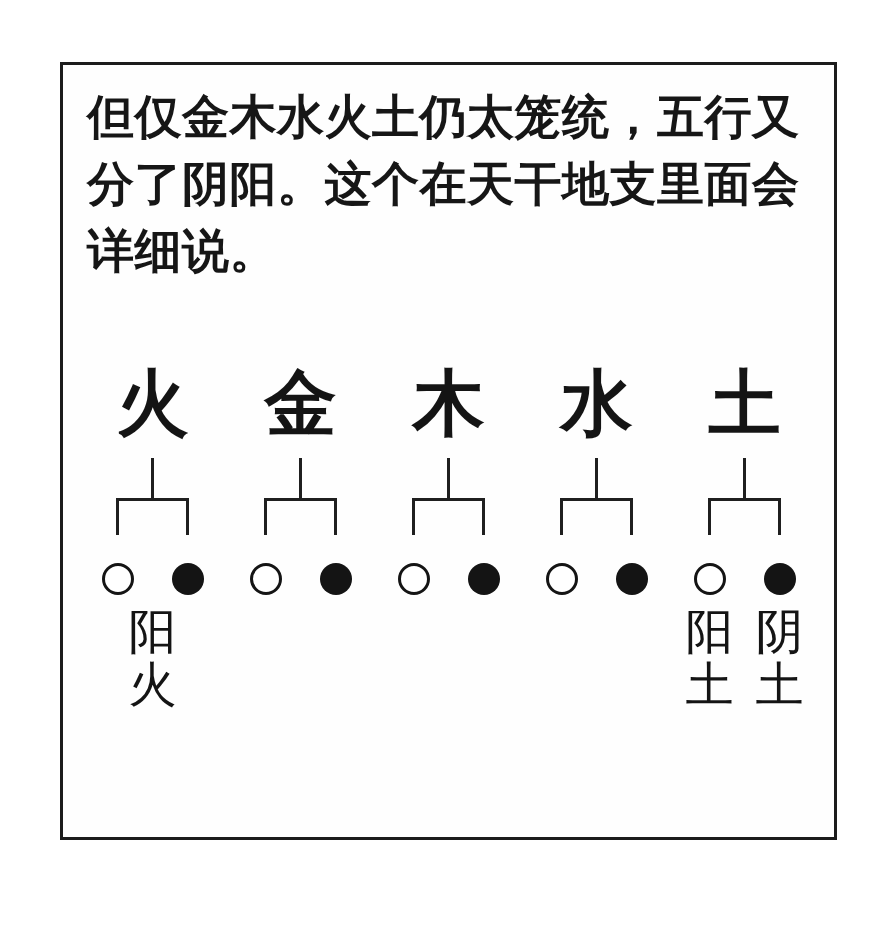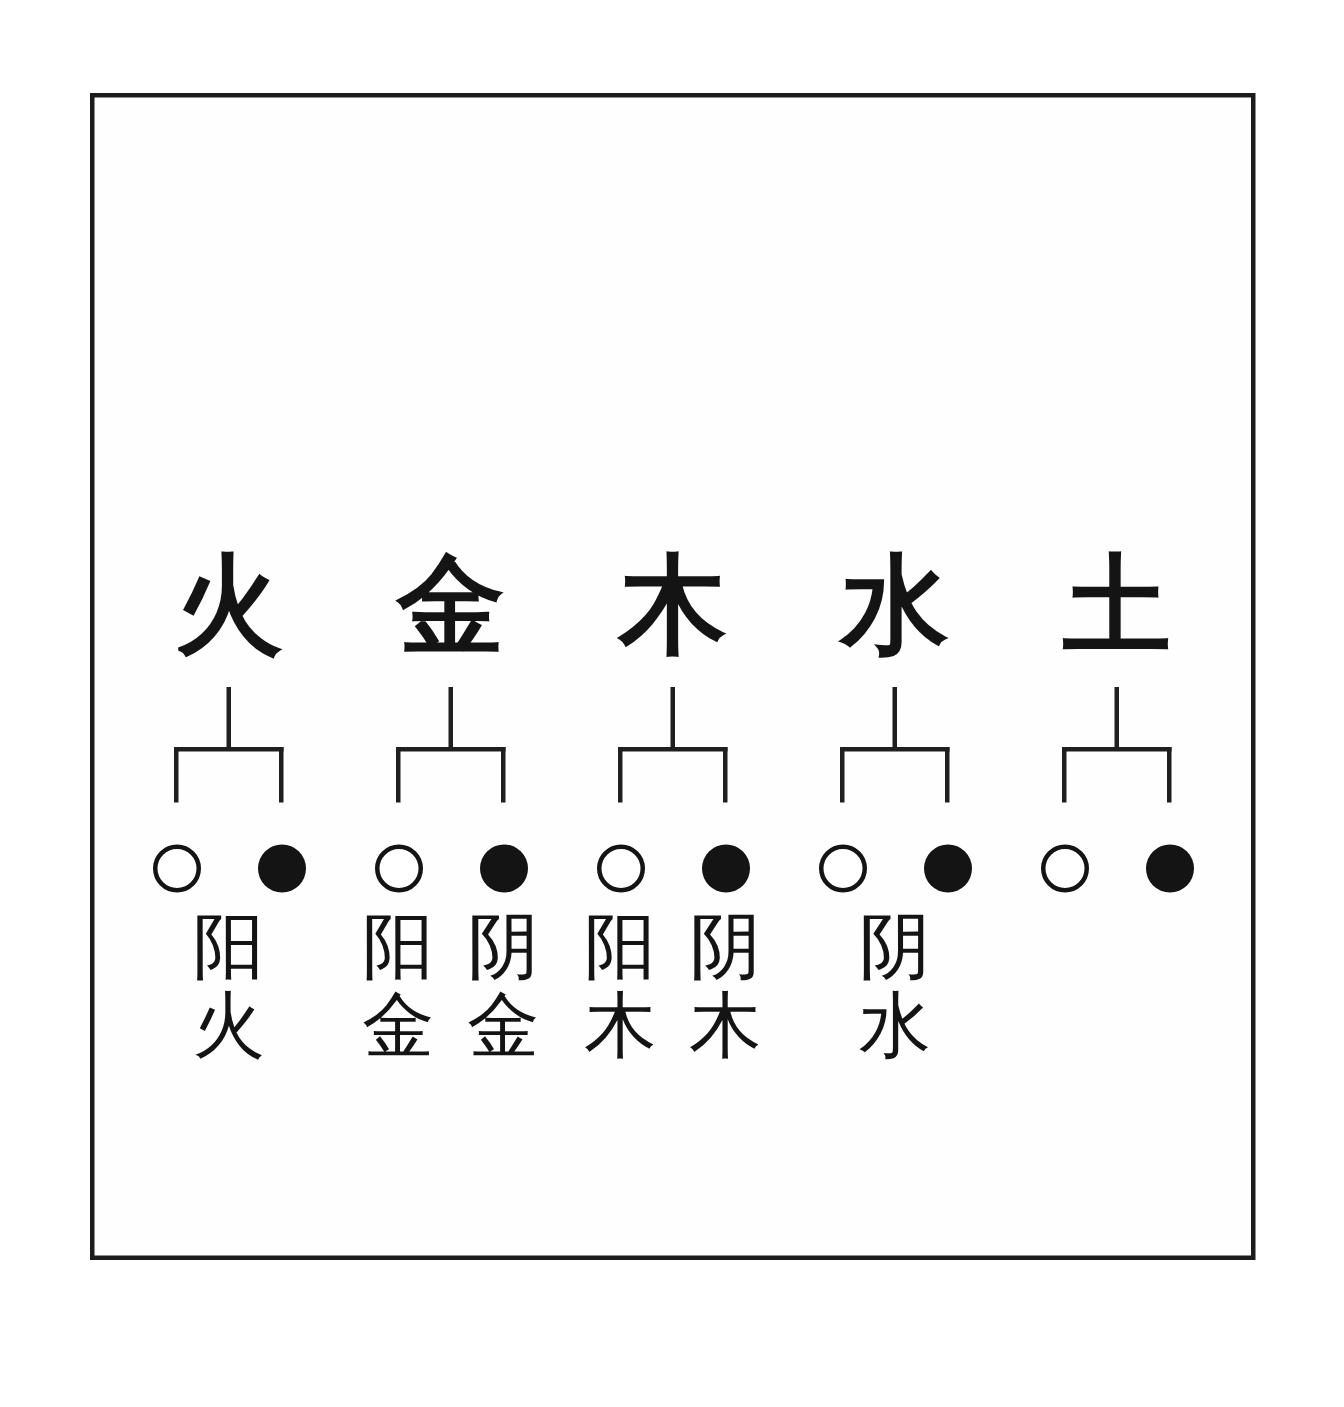--- a/index.html
+++ b/index.html
@@ -97,20 +97,23 @@
     font-weight: 400;
     text-align: center;
     word-break: break-all;
     color: #141414;
   }
 </style>
 </head>
 <body>
 
 <div class="frame">
+  <div class="intro">但仅金木水火土仍太笼统，五行又
+分了阴阳。这个在天干地支里面会
+详细说。</div>
 
   <div class="diagram">
 
     <div class="group">
       <div class="elem-char">火</div>
       <div class="stem"></div>
       <div class="bracket"></div>
       <div class="pair">
         <span class="circle yang"></span>
         <span class="circle yin"></span>
@@ -121,57 +124,52 @@
     </div>
 
     <div class="group">
       <div class="elem-char">金</div>
       <div class="stem"></div>
       <div class="bracket"></div>
       <div class="pair">
         <span class="circle yang"></span>
         <span class="circle yin"></span>
       </div>
-      <div class="labels">
-        <div class="vlabel">阳金</div>
-        <div class="vlabel">阴金</div>
-      </div>
     </div>
 
     <div class="group">
       <div class="elem-char">木</div>
       <div class="stem"></div>
       <div class="bracket"></div>
       <div class="pair">
         <span class="circle yang"></span>
         <span class="circle yin"></span>
-      </div>
-      <div class="labels">
-        <div class="vlabel">阳木</div>
-        <div class="vlabel">阴木</div>
       </div>
     </div>
 
     <div class="group">
       <div class="elem-char">水</div>
       <div class="stem"></div>
       <div class="bracket"></div>
       <div class="pair">
         <span class="circle yang"></span>
         <span class="circle yin"></span>
       </div>
       <div class="labels">
-        <div class="vlabel">阴水</div>
       </div>
     </div>
 
     <div class="group">
       <div class="elem-char">土</div>
       <div class="stem"></div>
       <div class="bracket"></div>
       <div class="pair">
         <span class="circle yang"></span>
         <span class="circle yin"></span>
       </div>
+      <div class="labels">
+        <div class="vlabel">阳土</div>
+        <div class="vlabel">阴土</div>
+      </div>
     </div>
 
   </div>
 </div>
 
 </body></html>

